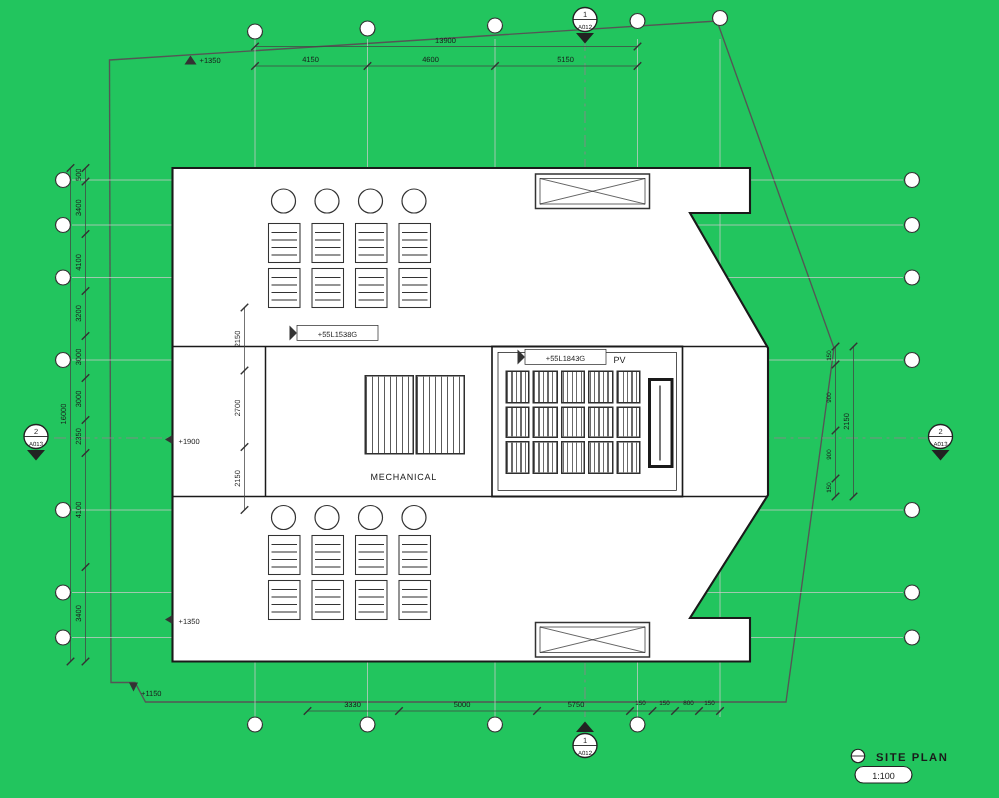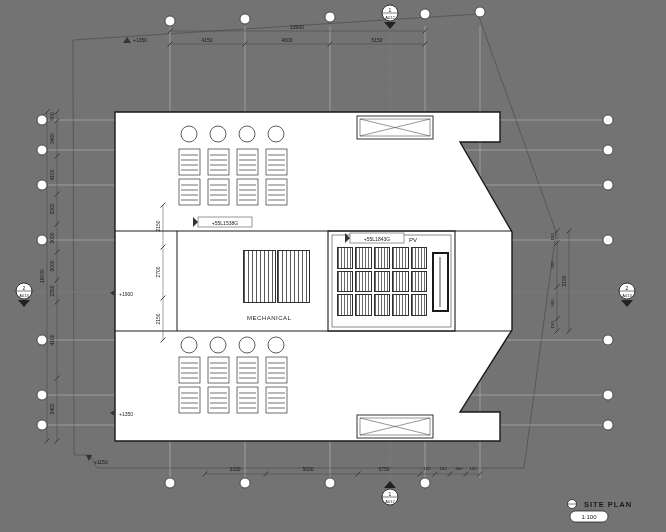--- a/index.html
+++ b/index.html
@@ -1,16 +1,16 @@
 <!DOCTYPE html>
 <html><head>
 <meta charset="utf-8">
 <style>
   html,body{margin:0;padding:0;background:#ffffff;}
-  .stage{position:relative;width:666px;height:532px;background:#737373;overflow:hidden;
+  .stage{position:relative;width:666px;height:532px;background:#22c55e;overflow:hidden;
          font-family:"Liberation Sans",sans-serif;}
   .stage svg{position:absolute;left:0;top:0;}
   svg text{font-family:"Liberation Sans",sans-serif;fill:#1a1a1a;}
   .hatch-v{position:absolute;border:1px solid #2f2f2f;box-sizing:border-box;
            background:repeating-linear-gradient(90deg,#5a5a5a 0,#5a5a5a .8px,transparent .8px,transparent 4px);}
   #louver-a{left:243px;top:250px;width:33px;height:53px;}
   #louver-b{left:277px;top:250px;width:33px;height:53px;}
   #pv-grid{position:absolute;left:337px;top:247px;width:90px;height:69px;display:grid;
            grid-template-columns:repeat(5,1fr);grid-template-rows:repeat(3,1fr);gap:2px;}
   .pv-cell{border:1px solid #2f2f2f;box-sizing:border-box;

